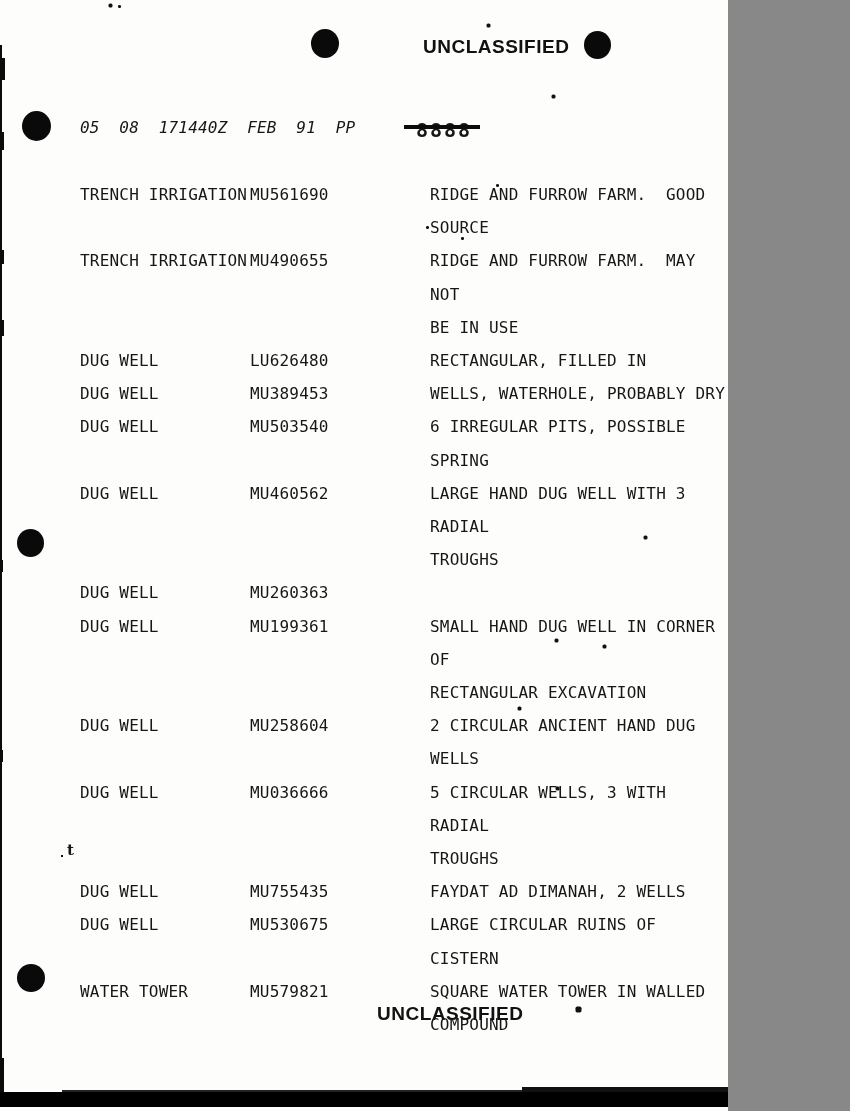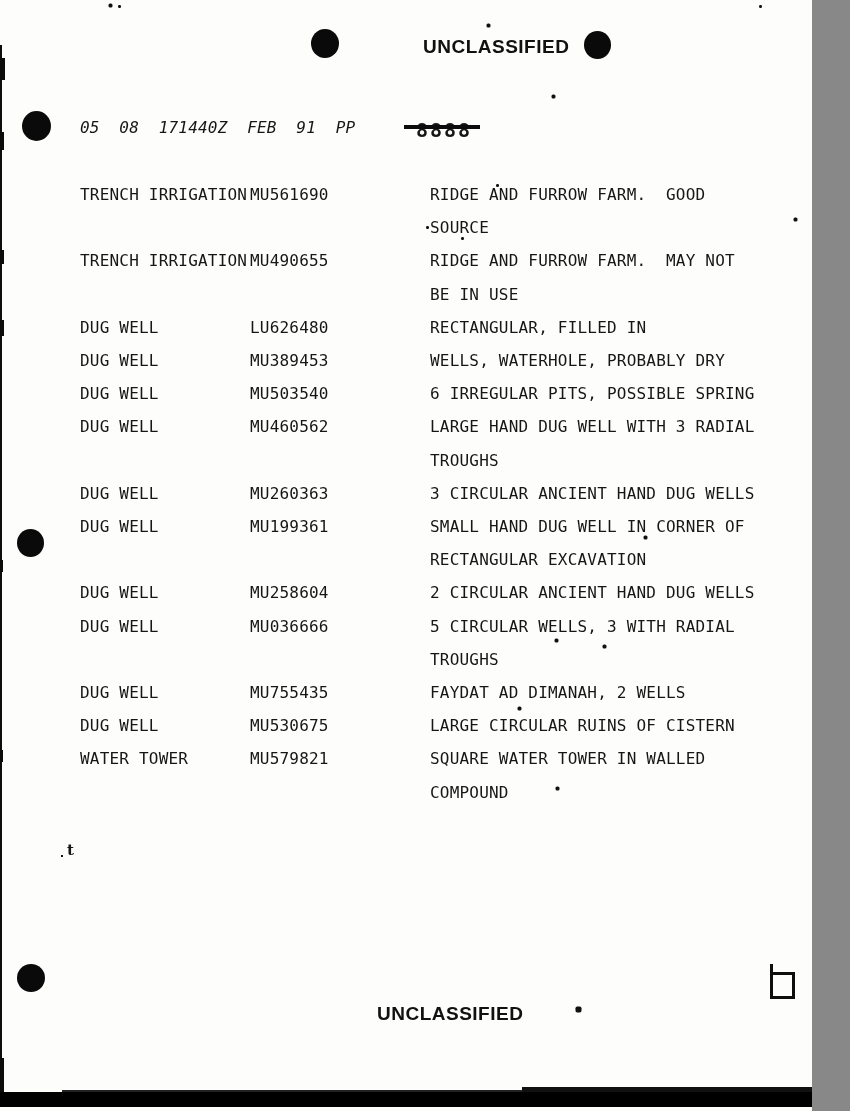--- a/index.html
+++ b/index.html
@@ -1,18 +1,18 @@
 <!DOCTYPE html>
 <html><head>
 <meta charset="utf-8">
 <style>
   html,body{margin:0;padding:0;background:#888;}
   #page{
     position:relative;
-    width:812px;height:1111px;
+    width:728px;height:1111px;
     background:#fdfdfc;
     overflow:hidden;
     font-family:"DejaVu Sans Mono","Liberation Mono",monospace;
     color:#161616;
   }
   
   .banner{
     position:absolute;
     font-family:"Liberation Sans","DejaVu Sans",sans-serif;
     font-weight:700;
@@ -154,21 +154,20 @@
     <div class="trow">
       <span class="cell col-type">DUG WELL</span>
       <span class="cell col-coord">MU460562</span>
       <span class="cell col-desc">LARGE HAND DUG WELL WITH 3 RADIAL
 TROUGHS</span>
     </div>
 
     <div class="trow">
       <span class="cell col-type">DUG WELL</span>
       <span class="cell col-coord">MU260363</span>
-      <span class="cell col-desc">3 CIRCULAR ANCIENT HAND DUG WELLS</span>
     </div>
 
     <div class="trow">
       <span class="cell col-type">DUG WELL</span>
       <span class="cell col-coord">MU199361</span>
       <span class="cell col-desc">SMALL HAND DUG WELL IN CORNER OF
 RECTANGULAR EXCAVATION</span>
     </div>
 
     <div class="trow">

